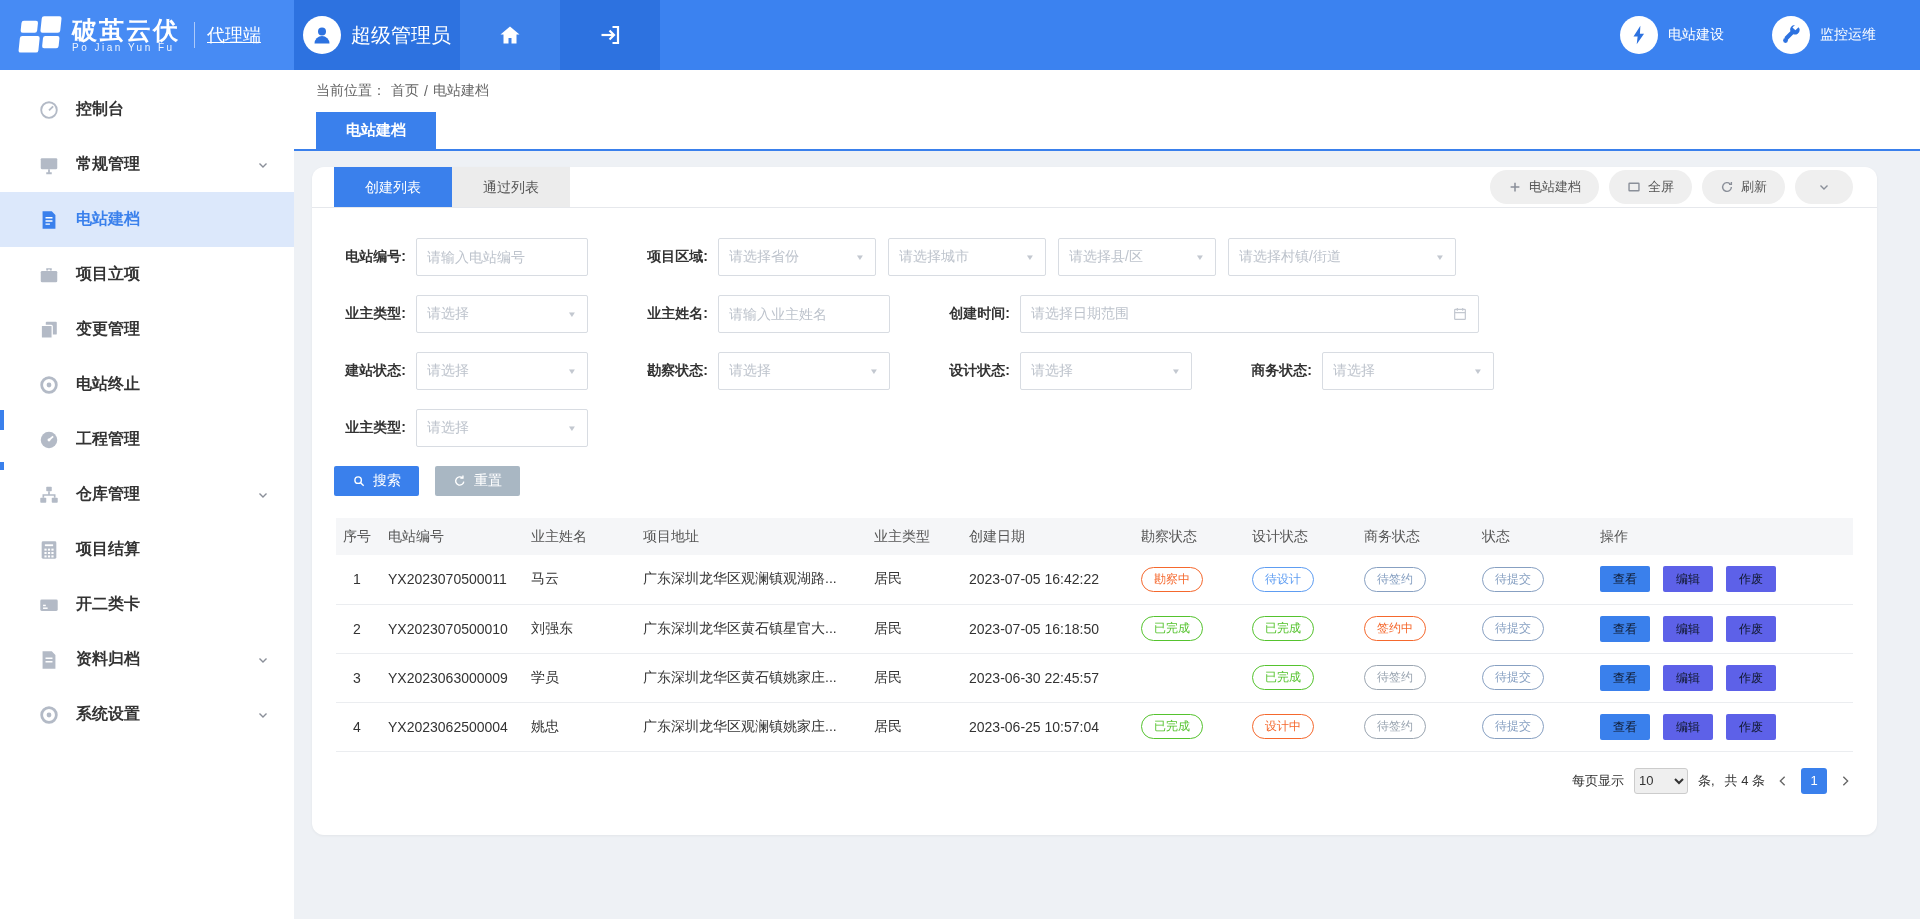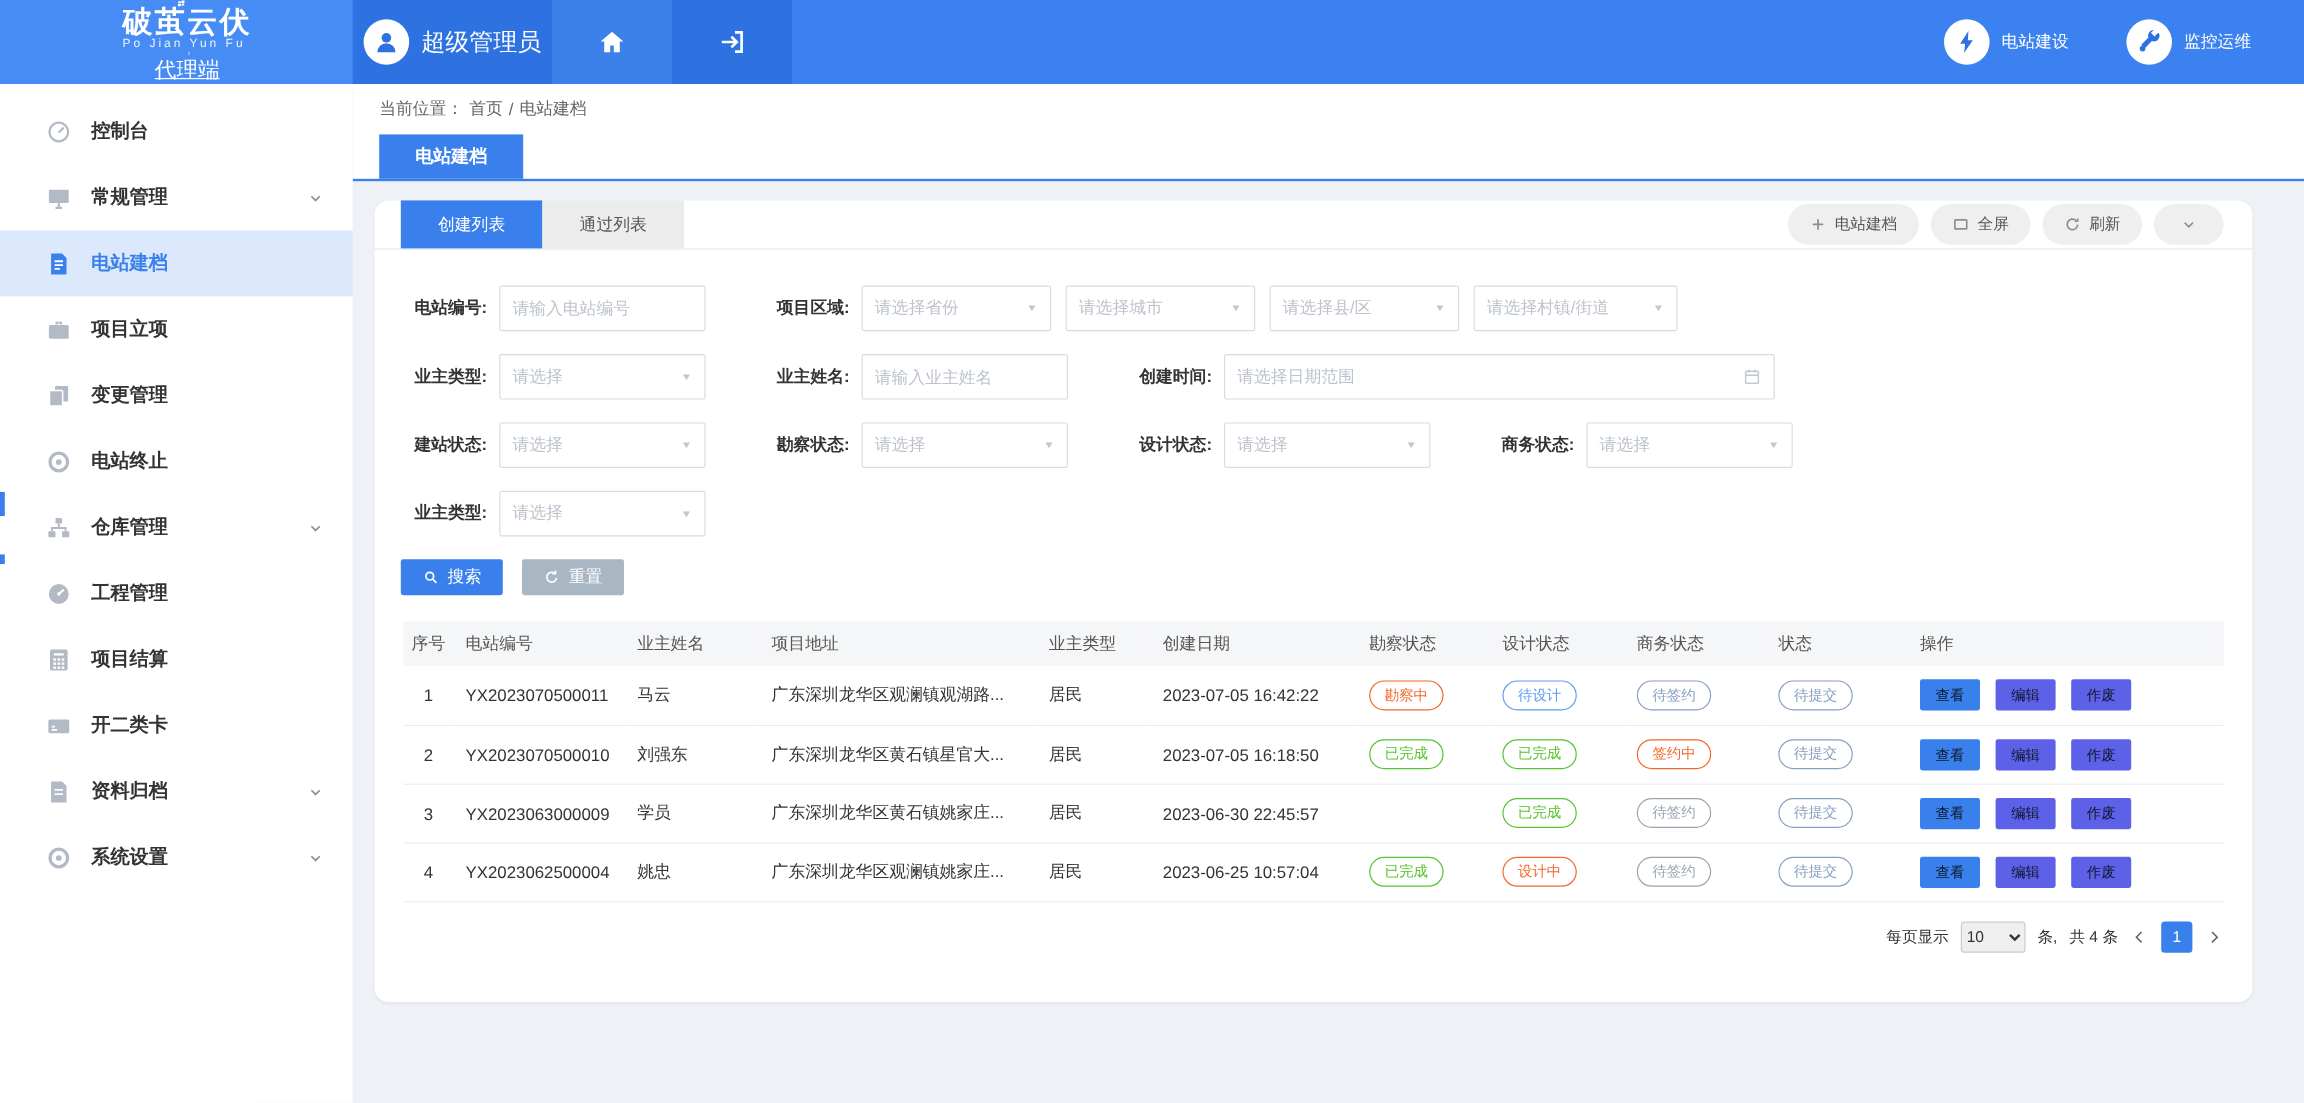--- a/index.html
+++ b/index.html
@@ -1,21 +1,21 @@
 <!DOCTYPE html>
 <html><head>
 <meta charset="utf-8">
 <style>
   * { margin:0; padding:0; box-sizing:border-box; }
   html,body { width:1920px; height:919px; overflow:hidden;
     font-family:"Liberation Sans","DejaVu Sans",sans-serif; background:#eef1f5; color:#333; }
 
   
   .header { position:absolute; top:0; left:0; width:1920px; height:70px; background:#3b82f0; display:flex; align-items:stretch; }
-  .logo-seg { width:294px; background:#478bf4; display:flex; align-items:center; padding-left:18px;flex-direction:column; }
+  .logo-seg { width:294px; background:#478bf4; display:flex; align-items:center; padding-left:18px; }
   .logo-mark { width:44px; height:44px; margin-right:10px; transform:skewX(-6deg); }
   .logo-text { color:#fff; line-height:1.05; }
   .logo-title { font-size:25px; font-weight:bold; letter-spacing:2px; }
   .logo-sub { font-size:10px; letter-spacing:2.5px; opacity:.9; }
   .logo-div { width:1px; height:26px; background:rgba(255,255,255,.55); margin:0 12px 0 14px; }
   .portal { color:#fff; font-size:18px;text-decoration:underline; }
   .user-seg { width:166px; background:#2d72e0; display:flex; align-items:center; justify-content:center; gap:10px; }
   .avatar { width:38px; height:38px; border-radius:50%; background:#fff; display:flex; align-items:center; justify-content:center; }
   .avatar svg { width:24px; height:24px; }
   .user-name { color:#fff; font-size:20px; }
@@ -67,21 +67,21 @@
   .frow { display:flex; align-items:center; margin-bottom:19px; height:38px; }
   .fgroup { display:flex; align-items:center; }
   .fgroup + .fgroup { margin-left:48px; }
   .flabel { width:72px; text-align:right; margin-right:10px; font-size:14px; font-weight:600; color:#333; white-space:nowrap; }
   .ctrl { height:38px; border:1px solid #d8dce2; border-radius:2px; background:#fff; display:flex; align-items:center; padding:0 10px; font-size:14px; }
   .tinput { width:172px; color:#333; font-family:inherit; }
   .tinput::placeholder { color:#bdc3cc; }
   .select { justify-content:space-between; cursor:pointer; }
   .select .ph { color:#bdc3cc; }
   .select .caret { color:#c3c8d0; font-size:10px; transform:scaleY(.8); }
-  .w-std { width:172px; } .w-region { width:158px; } .w-town { width:170px; }
+  .w-std { width:172px; } .w-region { width:158px; } .w-town { width:228px; }
   .region-gap { margin-left:12px; }
   .date { width:459px; justify-content:space-between; cursor:pointer; }
   .date .ph { color:#bdc3cc; }
   .date svg { width:16px; height:16px; }
 
   .btn-row { display:flex; gap:16px; padding-left:22px; margin-top:5px; }
   .btn { height:30px; border:none; border-radius:2px; color:#fff; font-size:14px; display:flex; align-items:center; gap:7px; padding:0 18px; cursor:pointer; font-family:inherit; }
   .btn svg { width:14px; height:14px; }
   .btn-search { background:#3a80ec; }
   .btn-reset { background:#a9b7c3; }
@@ -231,42 +231,42 @@
           <svg viewBox="0 0 24 24" fill="none">
             <circle cx="12" cy="12" r="8" stroke="currentColor" stroke-width="3"></circle>
             <circle cx="12" cy="12" r="2.6" fill="currentColor"></circle>
           </svg>
         </span>
         <span class="side-label">电站终止</span>
       </div>
       <div class="side-item">
         <span class="s-icon">
           <svg viewBox="0 0 24 24">
+            <circle cx="12" cy="12" r="9" fill="currentColor"></circle>
+            <path d="M12 12l4.5-4" stroke="#fff" stroke-width="2" fill="none"></path>
+            <circle cx="12" cy="12" r="1.6" fill="#fff"></circle>
+          </svg>
+        </span>
+        <span class="side-label">工程管理</span>
+      </div>
+      <div class="side-item">
+        <span class="s-icon">
+          <svg viewBox="0 0 24 24">
             <rect x="9" y="3" width="6" height="5" rx=".8" fill="currentColor"></rect>
             <rect x="2.5" y="15" width="6.5" height="5.5" rx=".8" fill="currentColor"></rect>
             <rect x="15" y="15" width="6.5" height="5.5" rx=".8" fill="currentColor"></rect>
             <path d="M12 8v4M5.8 15v-3h12.4v3" stroke="currentColor" stroke-width="1.8" fill="none"></path>
           </svg>
         </span>
         <span class="side-label">仓库管理</span>
         <span class="chev">
           <svg viewBox="0 0 24 24" fill="none" stroke="currentColor" stroke-width="2.4">
             <path d="M6 9.5l6 6 6-6"></path>
           </svg>
         </span>
-      </div>
-      <div class="side-item">
-        <span class="s-icon">
-          <svg viewBox="0 0 24 24">
-            <circle cx="12" cy="12" r="9" fill="currentColor"></circle>
-            <path d="M12 12l4.5-4" stroke="#fff" stroke-width="2" fill="none"></path>
-            <circle cx="12" cy="12" r="1.6" fill="#fff"></circle>
-          </svg>
-        </span>
-        <span class="side-label">工程管理</span>
       </div>
       <div class="side-item">
         <span class="s-icon">
           <svg viewBox="0 0 24 24">
             <rect x="4" y="2.5" width="16" height="19" rx="1.5" fill="currentColor"></rect>
             <path d="M7.5 6.8h9" stroke="#fff" stroke-width="2"></path>
             <g fill="#fff">
               <rect x="7" y="10.5" width="2.4" height="2.2"></rect>
               <rect x="10.8" y="10.5" width="2.4" height="2.2"></rect>
               <rect x="14.6" y="10.5" width="2.4" height="2.2"></rect>

